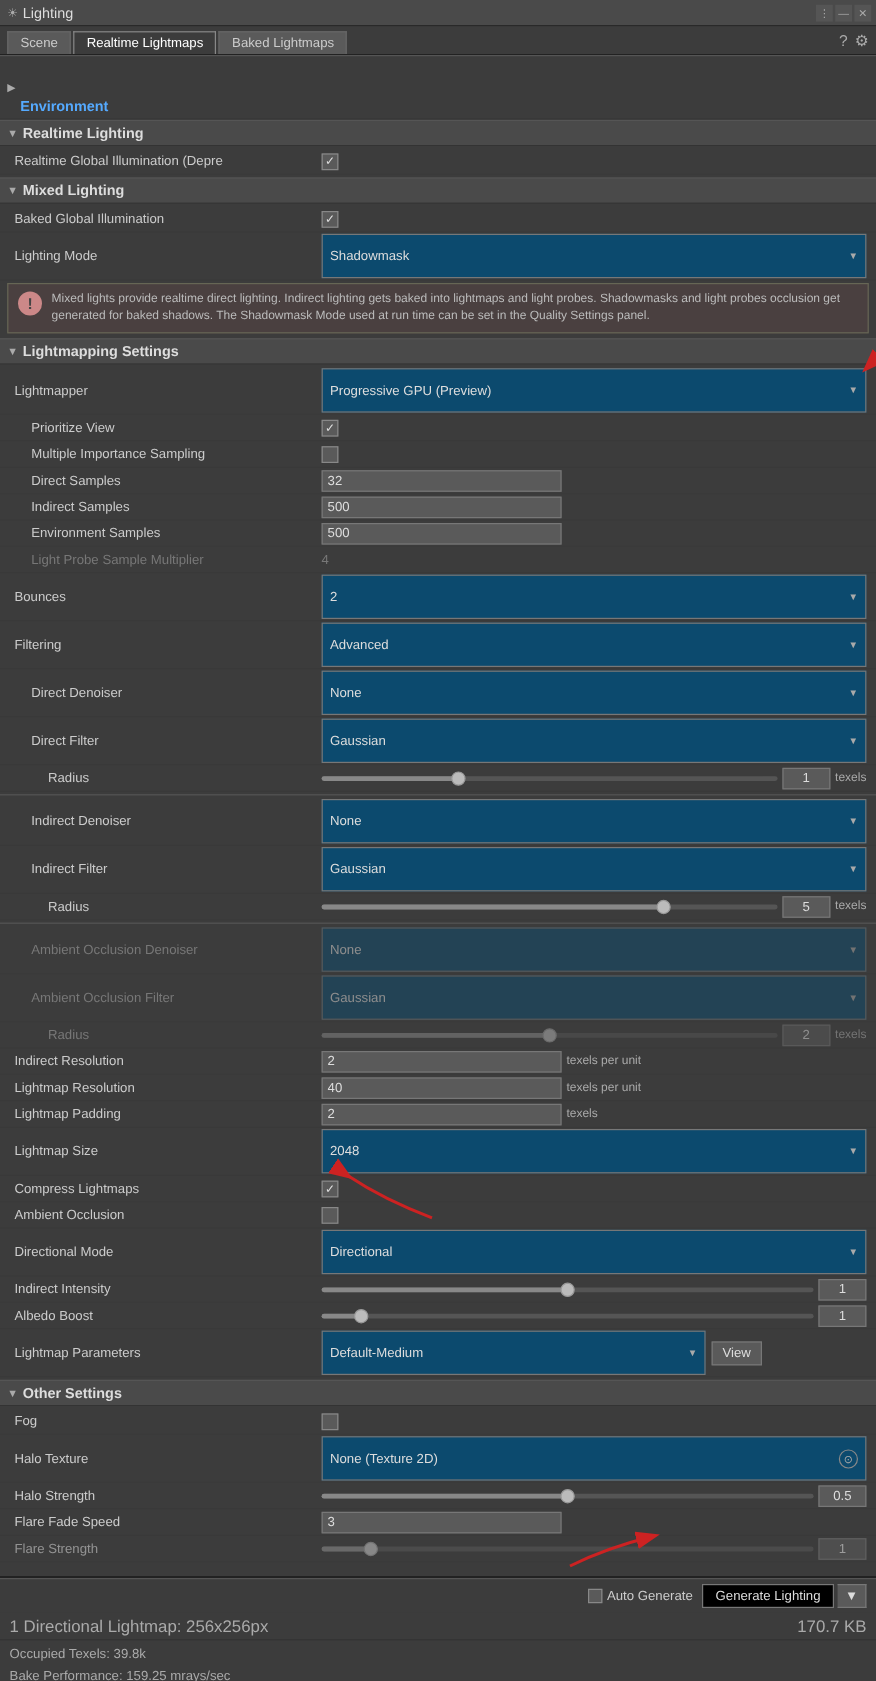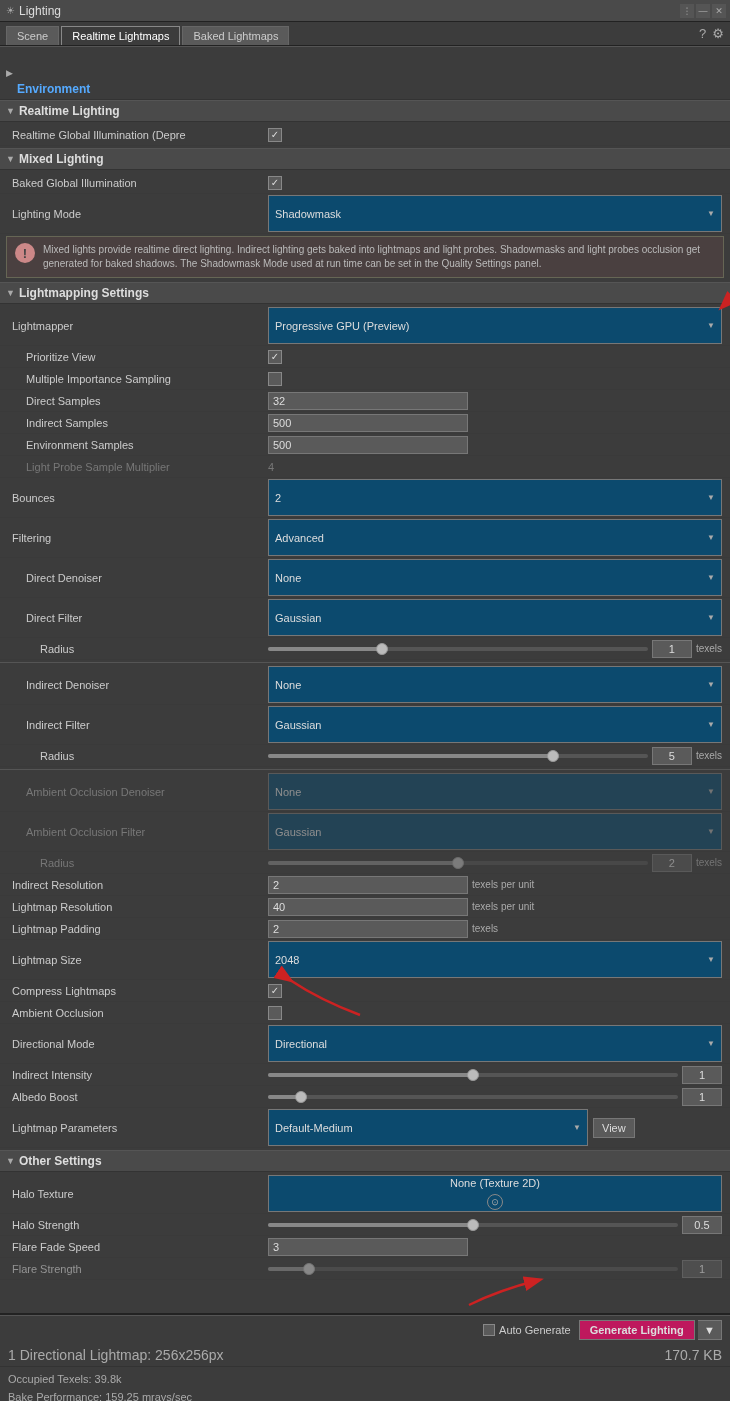--- a/index.html
+++ b/index.html
@@ -203,22 +203,22 @@
     .generate-row {
       display: flex; align-items: center; justify-content: flex-end;
       padding: 4px 8px; gap: 8px;
       background: #3c3c3c;
       border-top: 1px solid #555;
     }
     .auto-gen-check {
       display: flex; align-items: center; gap: 4px;
     }
     .gen-btn {
-      background: #be185d; border: 1px solid #777;
-      color: #ddd; font-size: 11px; padding: 3px 10px; cursor: pointer; font-weight: bold;
+      background: #000000; border: 1px solid #777;
+      color: #ddd; font-size: 11px; padding: 3px 10px; cursor: pointer;
     }
     .gen-dropdown {
       background: #5a5a5a; border: 1px solid #777;
       color: #ddd; font-size: 11px; padding: 3px 6px; cursor: pointer;
       border-left: none;
     }
     .stats-row {
       display: flex; align-items: center; justify-content: space-between;
       padding: 3px 8px;
       border-bottom: 1px solid #333;
@@ -643,25 +643,31 @@
     </div>
 
   </div>
 
   <div class="section-header">
     <span class="arrow">▼</span>
     <span class="label">Other Settings</span>
   </div>
   <div class="section-content">
 
+    <div class="row">
+      <div class="label-col">Fog</div>
+      <div class="value-col">
+        <div class="checkbox unchecked"></div>
+      </div>
+    </div>
 
     <div class="row">
       <div class="label-col">Halo Texture</div>
       <div class="value-col">
-        <div class="dropdown full" style="width:100%;flex-direction:column;">
+        <div class="dropdown full" style="width:100%;">
           <span>None (Texture 2D)</span>
           <div class="circle-icon">⊙</div>
         </div>
       </div>
     </div>
 
     <div class="row">
       <div class="label-col">Halo Strength</div>
       <div class="value-col">
         <div class="slider-row">

